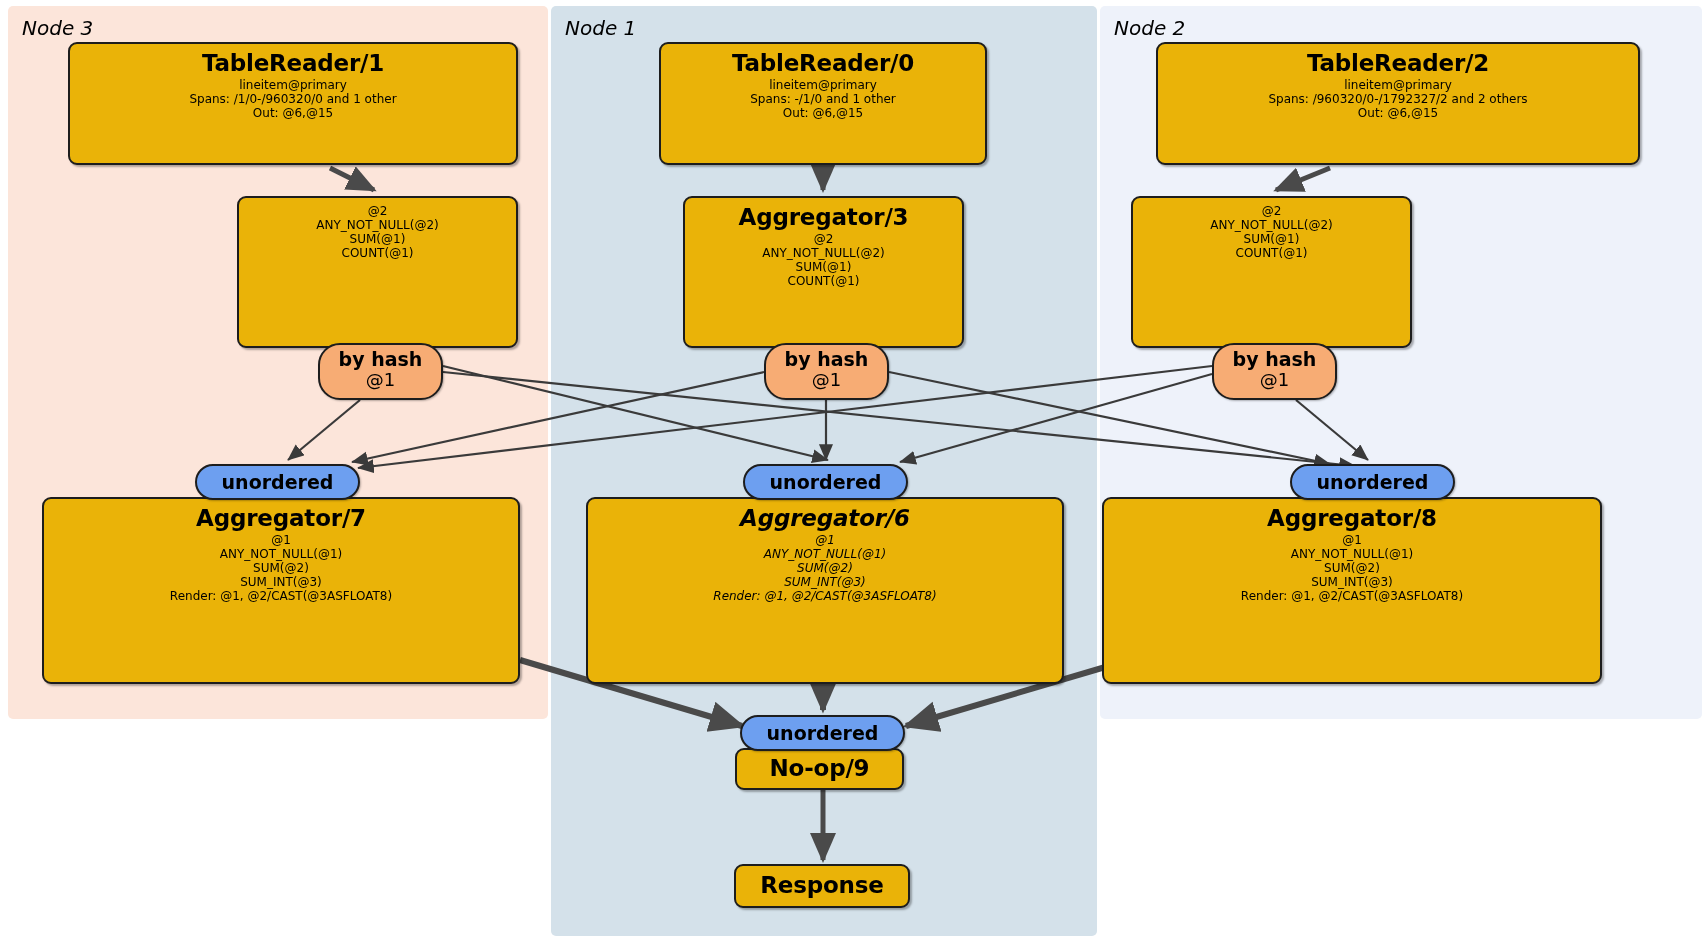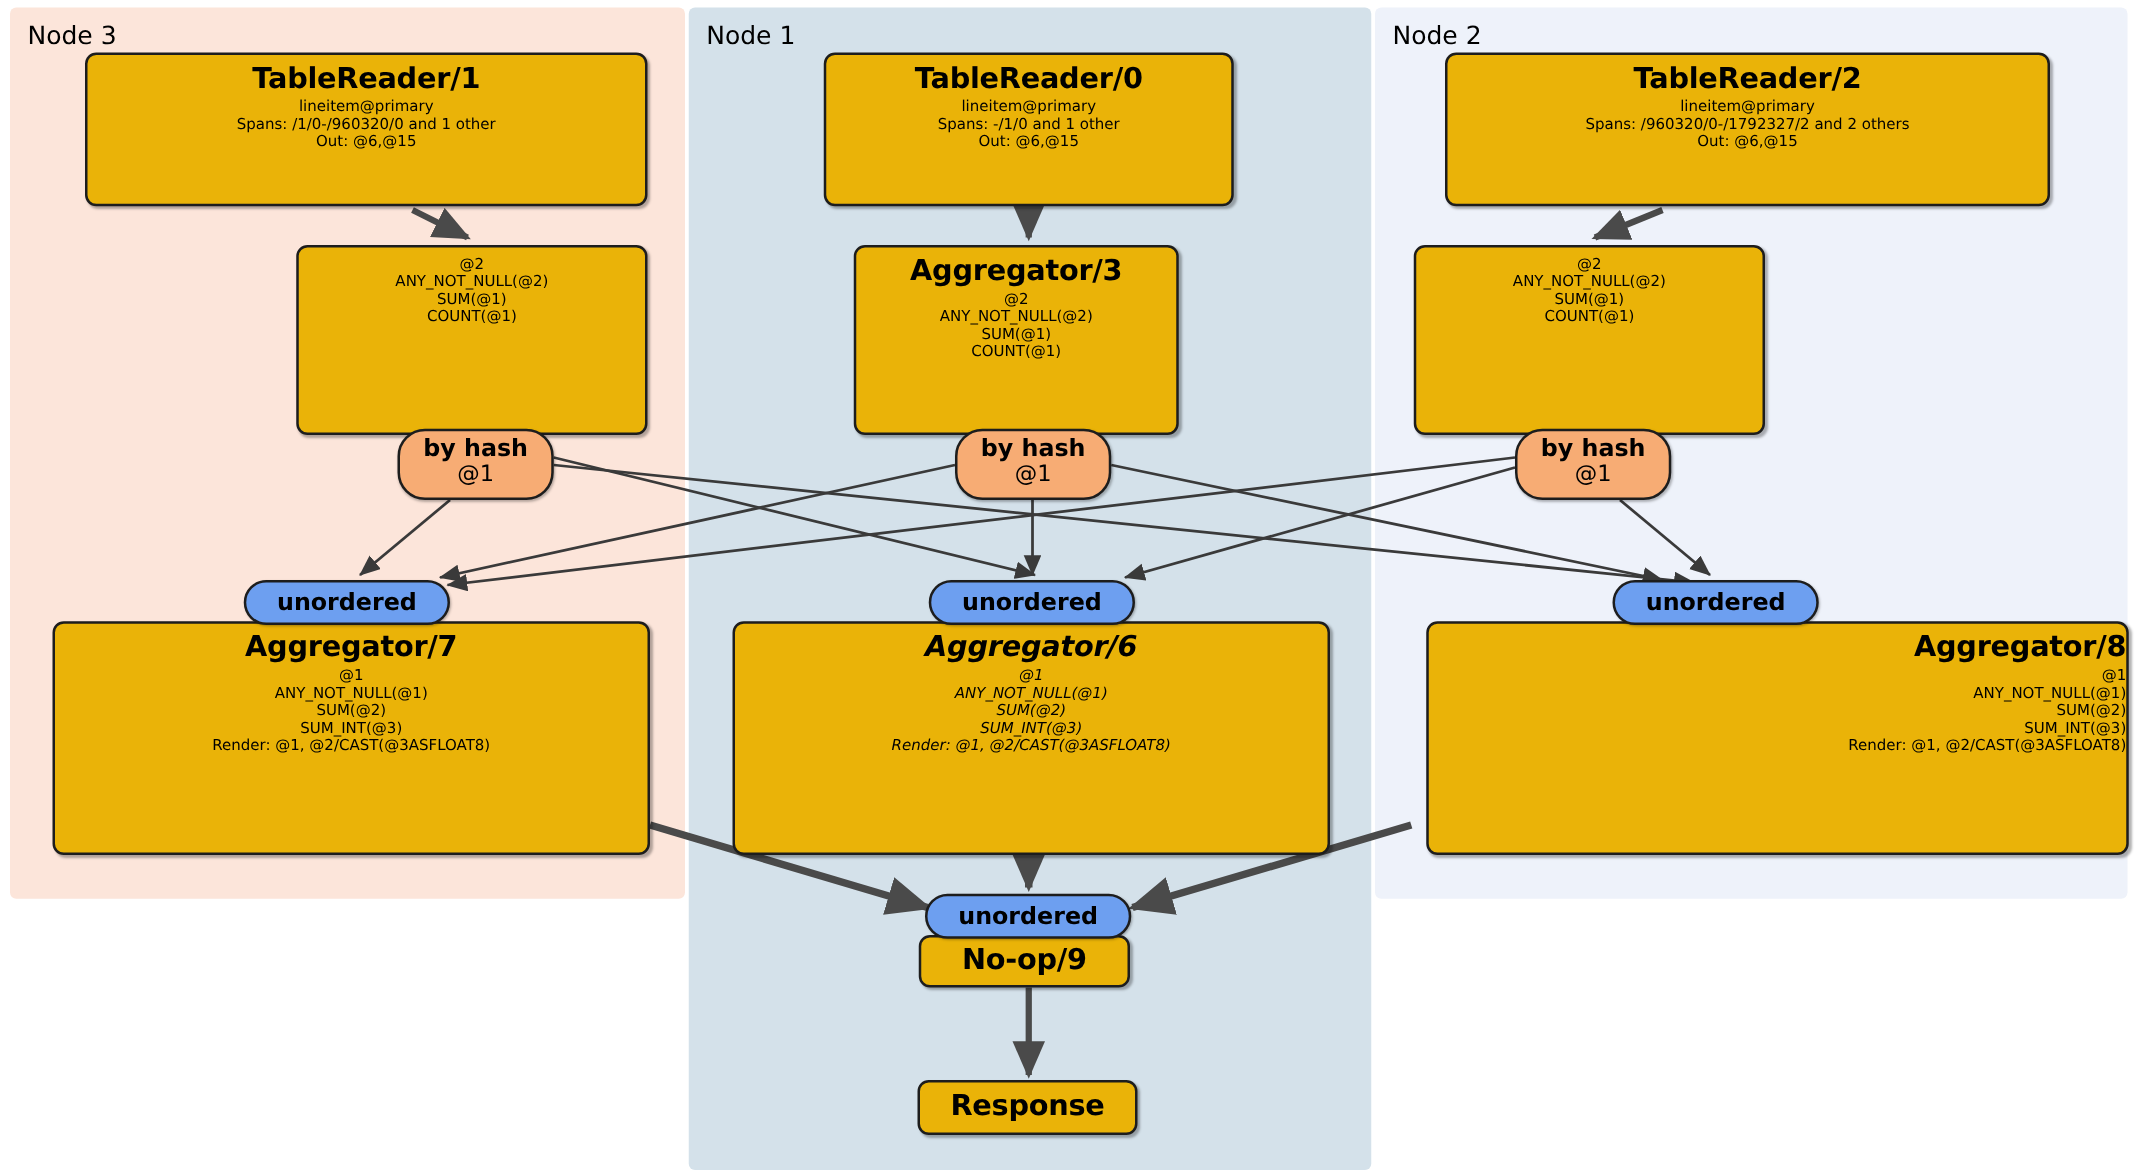--- a/index.html
+++ b/index.html
@@ -23,20 +23,21 @@
     position: absolute;
     border-radius: 5px;
     box-sizing: border-box;
   }
   .node-label {
     position: absolute;
     font-size: 20px;
     color: #000000;
     line-height: 1;
     white-space: nowrap;
+    font-style: italic;
   }
 
   
   .proc {
     position: absolute;
     box-sizing: border-box;
     background: #eab308;
     border: 2px solid #1d1d1d;
     border-radius: 9px;
     box-shadow: 2px 2px 2px rgba(0,0,0,0.30);
@@ -182,21 +183,21 @@
         <span class="ln">lineitem@primary</span>
         <span class="ln">Spans: /960320/0-/1792327/2 and 2 others</span>
         <span class="ln">Out: @6,@15</span>
       </div>
       <div class="proc" style="left: 237px; top: 196px; width: 281px; height: 152px;">
         <span class="ln">@2</span>
         <span class="ln">ANY_NOT_NULL(@2)</span>
         <span class="ln">SUM(@1)</span>
         <span class="ln">COUNT(@1)</span>
       </div>
-      <div class="proc" style="left: 683px; top: 196px; width: 260px; height: 152px;">
+      <div class="proc" style="left: 683px; top: 196px; width: 281px; height: 152px;">
         <span class="ttl">Aggregator/3</span>
         <span class="ln">@2</span>
         <span class="ln">ANY_NOT_NULL(@2)</span>
         <span class="ln">SUM(@1)</span>
         <span class="ln">COUNT(@1)</span>
       </div>
       <div class="proc" style="left: 1131px; top: 196px; width: 281px; height: 152px;">
         <span class="ln">@2</span>
         <span class="ln">ANY_NOT_NULL(@2)</span>
         <span class="ln">SUM(@1)</span>
@@ -211,21 +212,21 @@
         <span class="ln">Render: @1, @2/CAST(@3ASFLOAT8)</span>
       </div>
       <div class="proc" style="left: 586px; top: 497px; width: 478px; height: 187px; font-style: italic;">
         <span class="ttl">Aggregator/6</span>
         <span class="ln">@1</span>
         <span class="ln">ANY_NOT_NULL(@1)</span>
         <span class="ln">SUM(@2)</span>
         <span class="ln">SUM_INT(@3)</span>
         <span class="ln">Render: @1, @2/CAST(@3ASFLOAT8)</span>
       </div>
-      <div class="proc" style="left: 1141px; top: 497px; width: 562px; height: 187px; text-align: right;">
+      <div class="proc" style="left: 1102px; top: 497px; width: 500px; height: 187px;">
         <span class="ttl">Aggregator/8</span>
         <span class="ln">@1</span>
         <span class="ln">ANY_NOT_NULL(@1)</span>
         <span class="ln">SUM(@2)</span>
         <span class="ln">SUM_INT(@3)</span>
         <span class="ln">Render: @1, @2/CAST(@3ASFLOAT8)</span>
       </div>
       <div class="proc compact" style="left: 735px; top: 748px; width: 169px; height: 42px;">
         <span class="ttl">No-op/9</span>
       </div>

